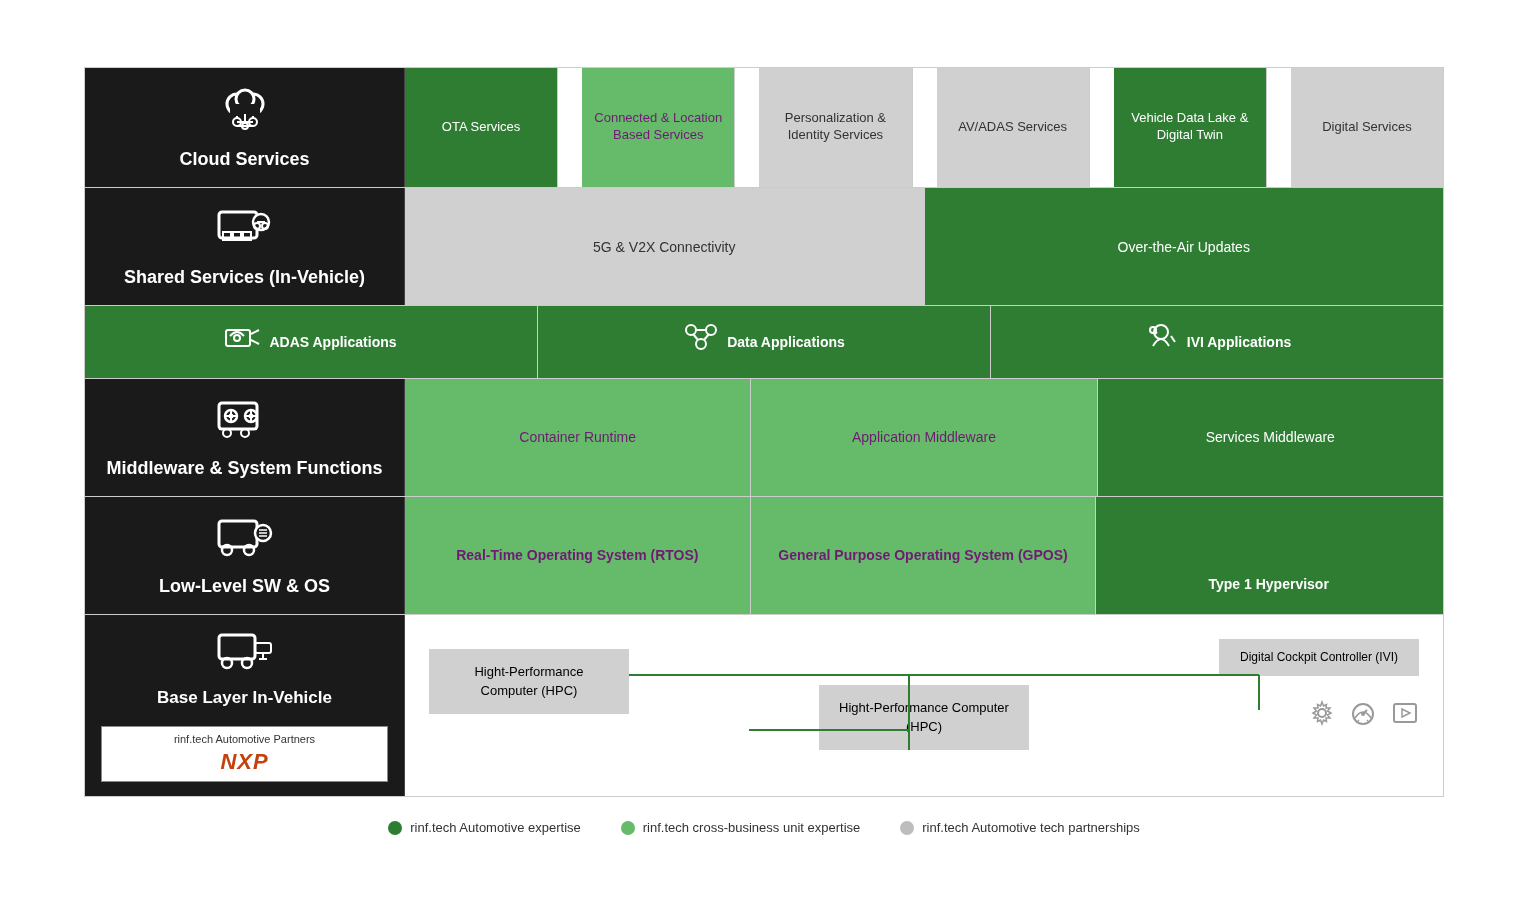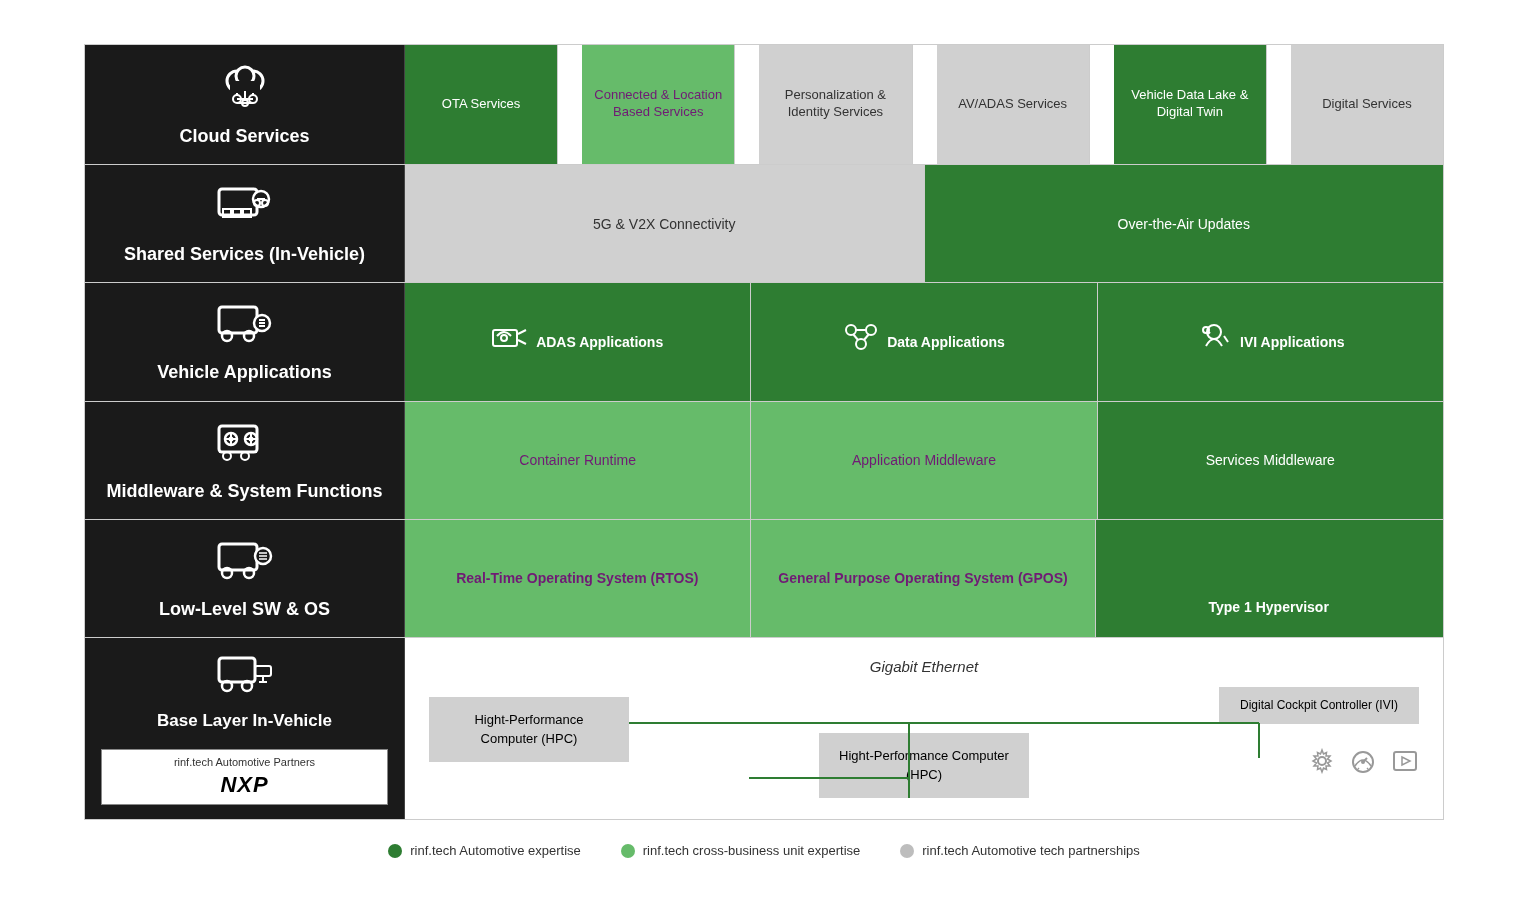--- a/index.html
+++ b/index.html
@@ -179,21 +179,21 @@
       padding: 6px 29px;
       font-size: 12px;
       width: 100%;
       text-align: center;
       margin-top: 8px;
     }
     .nxp-logo {
       font-size: 22px;
       font-weight: 900;
       font-style: italic;
-      color: #000000;
+      color: #c2410c;
       letter-spacing: 1px;
     }
     .base-right {
       flex: 1;
       padding: 20px 24px;
       position: relative;
       background: #fff;
     }
     .gigabit-label {
       text-align: center;
@@ -346,34 +346,20 @@
         <div class="shared-cell cell-gray">
           <span>5G &amp; V2X Connectivity</span>
         </div>
         <div class="shared-cell cell-green-dark">
           <span>Over-the-Air Updates</span>
         </div>
       </div>
     </div>
 
     <div class="row">
-      <div class="left-cell">
-        <div class="icon-area">
-          <svg width="60" height="48" viewBox="0 0 60 48" fill="none">
-            <rect x="4" y="8" width="38" height="26" rx="3" stroke="white" stroke-width="3" fill="none"></rect>
-            <circle cx="12" cy="37" r="5" stroke="white" stroke-width="2.5" fill="none"></circle>
-            <circle cx="34" cy="37" r="5" stroke="white" stroke-width="2.5" fill="none"></circle>
-            <circle cx="47" cy="24" r="8" stroke="white" stroke-width="2.5" fill="#1a1a1a"></circle>
-            <line x1="44" y1="21" x2="50" y2="21" stroke="white" stroke-width="2"></line>
-            <line x1="44" y1="24" x2="50" y2="24" stroke="white" stroke-width="2"></line>
-            <line x1="44" y1="27" x2="50" y2="27" stroke="white" stroke-width="2"></line>
-          </svg>
-        </div>
-        <div class="row-title">Vehicle Applications</div>
-      </div>
       <div class="vapp-cells">
         <div class="vapp-cell cell-green-dark">
           <span class="vapp-icon">
             <svg width="36" height="30" viewBox="0 0 36 30" fill="none">
               <rect x="1" y="8" width="24" height="16" rx="2" stroke="white" stroke-width="2" fill="none"></rect>
               <path d="M5 14 Q12 6 19 14" stroke="white" stroke-width="2" fill="none"></path>
               <circle cx="12" cy="16" r="3" stroke="white" stroke-width="2" fill="none"></circle>
               <path d="M26 12 L34 8 M26 18 L34 22" stroke="white" stroke-width="2"></path>
             </svg>
           </span>
@@ -480,21 +466,20 @@
             <line x1="42" y1="30" x2="50" y2="30" stroke="white" stroke-width="2"></line>
           </svg>
         </div>
         <div class="row-title">Base Layer In-Vehicle</div>
         <div class="partner-box">
           <div style="font-size:11px; margin-bottom:4px;">rinf.tech Automotive Partners</div>
           <div class="nxp-logo">NXP</div>
         </div>
       </div>
       <div class="base-right">
-        <div class="gigabit-label">Gigabit Ethernet</div>
         <div class="base-hardware" style="position:relative;">
 
           <svg style="position:absolute;top:0;left:0;width:100%;height:100%;pointer-events:none;">
 
             <line x1="200" y1="40" x2="480" y2="40" stroke="#2e7d32" stroke-width="2"></line>
 
             <line x1="480" y1="40" x2="480" y2="95" stroke="#2e7d32" stroke-width="2"></line>
 
             <line x1="320" y1="95" x2="480" y2="95" stroke="#2e7d32" stroke-width="2"></line>
 

